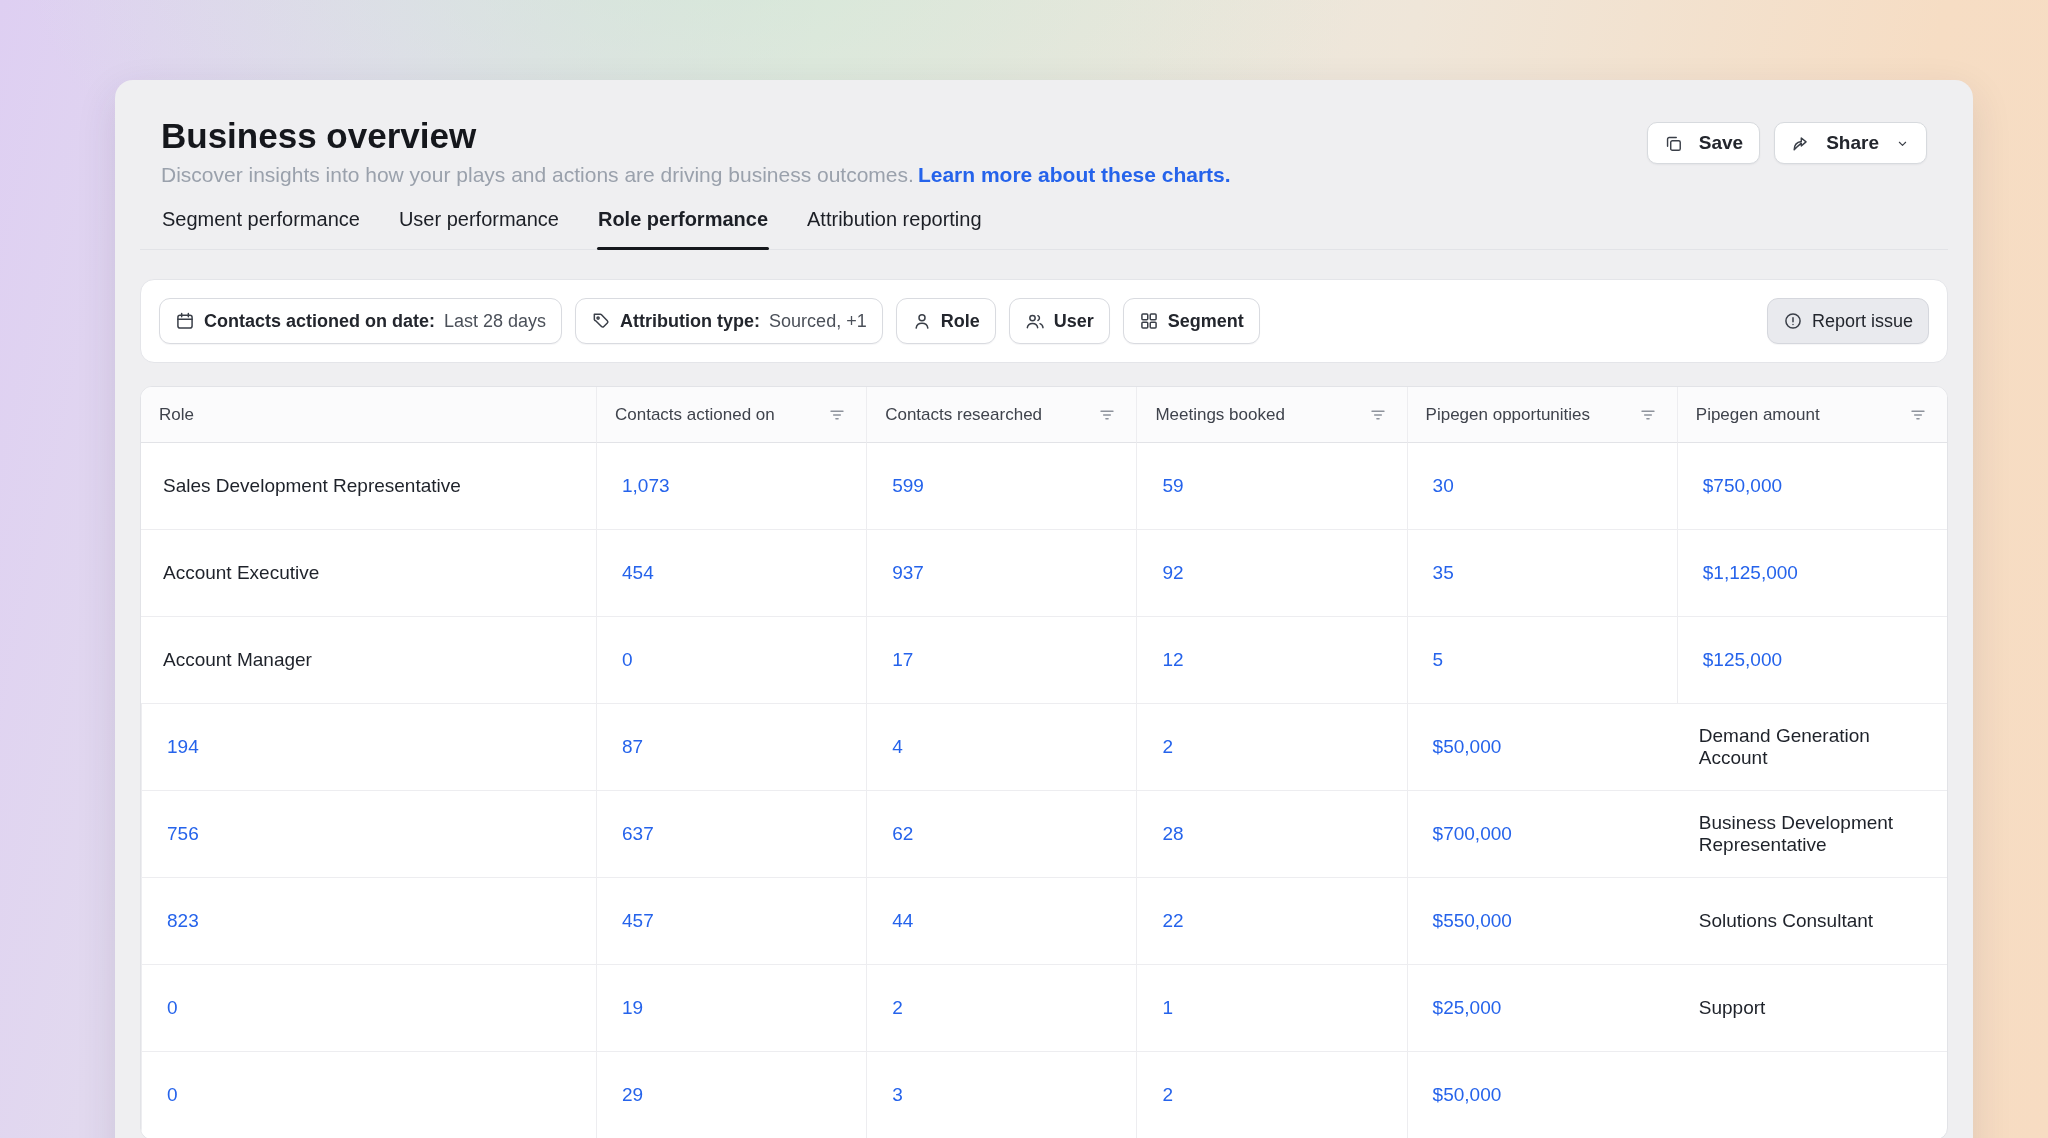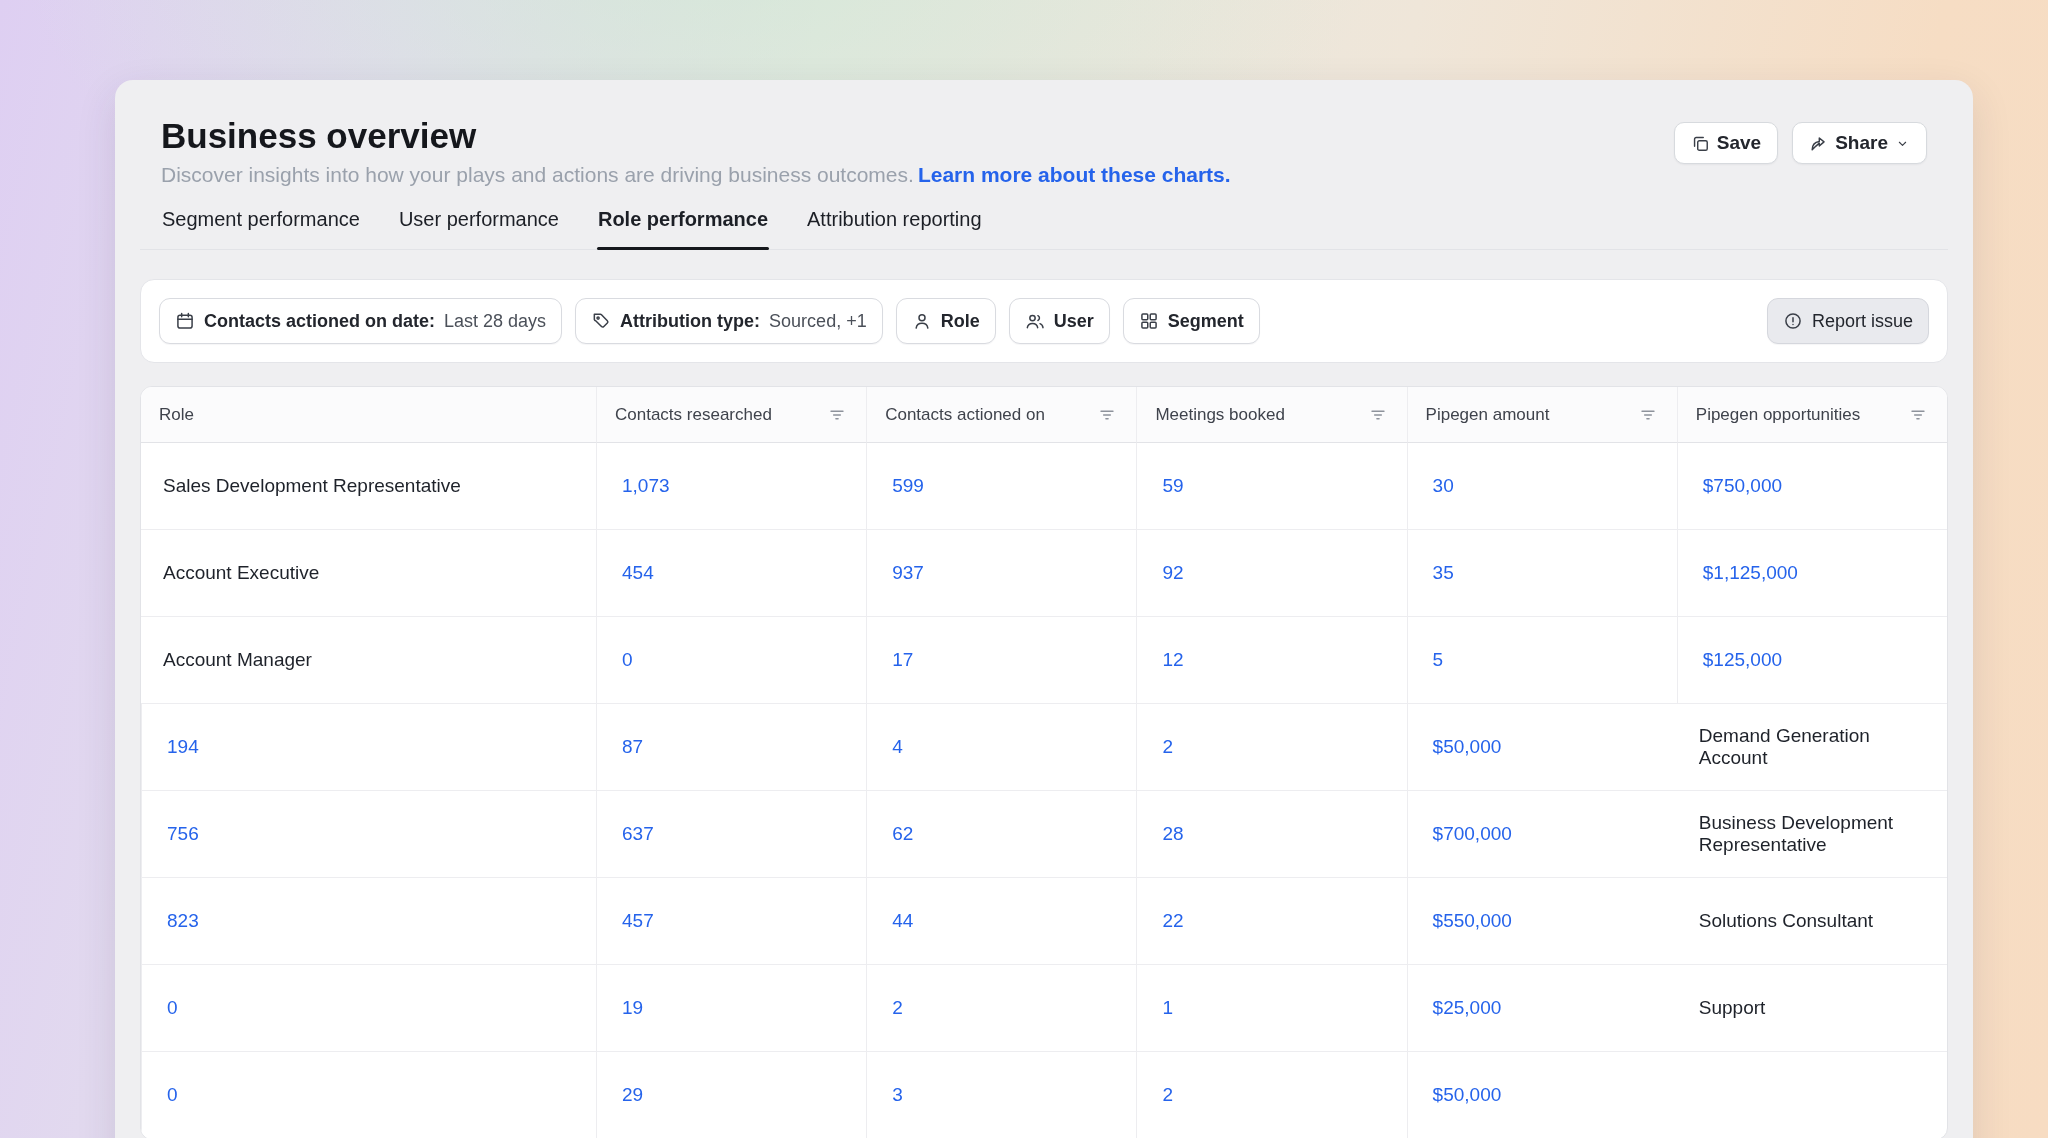--- a/index.html
+++ b/index.html
@@ -15,21 +15,21 @@
     position:absolute; left:115px; top:80px; width:1858px; height:1210px;
     background:#efeff1; border-radius:18px; padding:36px 25px 0;
     box-shadow:0 14px 40px rgba(50,40,70,.12);
   }
   .card-header{ display:flex; justify-content:space-between; align-items:flex-start; padding:0 21px; }
   h1{ margin:0; font-size:35px; font-weight:700; color:#15171c; }
   .subtitle{ margin:7px 0 0; font-size:21px; color:#9aa1ac; }
   .subtitle a{ color:#2563eb; font-weight:700; text-decoration:none; cursor:pointer; margin-left:4px; }
   .header-actions{ display:flex; gap:14px; margin-top:6px; }
   .btn{
-    display:inline-flex; align-items:center; gap:7px; height:42px; padding:0 16px;
+    display:inline-flex; align-items:center; gap:16px; height:42px; padding:0 16px;
     background:#fff; border:1px solid #d7dade; border-radius:10px;
     font-family:inherit; font-size:19px; font-weight:700; color:#23262d; cursor:pointer;
     box-shadow:0 1px 2px rgba(20,20,40,.05);
   }
   .tabs{ display:flex; gap:37px; margin-top:21px; padding:0 2px 0 21px; border-bottom:1px solid #e2e3e7; }
   .tab{ position:relative; font-size:20px; font-weight:400; color:#1c1f26; padding:0 1px 18px; cursor:pointer; white-space:nowrap; }
   .tab.active{ font-weight:700; }
   .tab.active::after{ content:""; position:absolute; left:0; right:0; bottom:-1px; height:3px; background:#15171c; border-radius:2px; }
   .filter-bar{
     margin-top:29px; height:84px; background:#fff; border:1px solid #e4e5e9; border-radius:14px;
@@ -172,60 +172,60 @@
           </svg>
         </span>
       <span>Report issue</span>
     </button>
   </div>
 
   <div class="table" id="table-grid">
       <div class="th col-0">
         <span class="th-label">Role</span>
       </div>
+      <div class="th col-1">
+        <span class="th-label">Contacts actioned on</span>
+        <span class="icon">
+          <svg viewBox="0 0 24 24">
+            <path d="M4 7h16M7.5 12h9M10.5 17h3"></path>
+          </svg>
+        </span>
+      </div>
       <div class="th col-2">
         <span class="th-label">Contacts researched</span>
         <span class="icon">
           <svg viewBox="0 0 24 24">
             <path d="M4 7h16M7.5 12h9M10.5 17h3"></path>
           </svg>
         </span>
       </div>
-      <div class="th col-1">
-        <span class="th-label">Contacts actioned on</span>
-        <span class="icon">
-          <svg viewBox="0 0 24 24">
-            <path d="M4 7h16M7.5 12h9M10.5 17h3"></path>
-          </svg>
-        </span>
-      </div>
       <div class="th col-3">
         <span class="th-label">Meetings booked</span>
         <span class="icon">
           <svg viewBox="0 0 24 24">
             <path d="M4 7h16M7.5 12h9M10.5 17h3"></path>
           </svg>
         </span>
       </div>
+      <div class="th col-4">
+        <span class="th-label">Pipegen opportunities</span>
+        <span class="icon">
+          <svg viewBox="0 0 24 24">
+            <path d="M4 7h16M7.5 12h9M10.5 17h3"></path>
+          </svg>
+        </span>
+      </div>
       <div class="th col-5">
         <span class="th-label">Pipegen amount</span>
         <span class="icon">
           <svg viewBox="0 0 24 24">
             <path d="M4 7h16M7.5 12h9M10.5 17h3"></path>
           </svg>
         </span>
       </div>
-      <div class="th col-4">
-        <span class="th-label">Pipegen opportunities</span>
-        <span class="icon">
-          <svg viewBox="0 0 24 24">
-            <path d="M4 7h16M7.5 12h9M10.5 17h3"></path>
-          </svg>
-        </span>
-      </div>
       <div class="td role-cell col-0">Sales Development Representative</div>
       <div class="td val-cell col-1">
         <a class="metric-link">1,073</a>
       </div>
       <div class="td val-cell col-2">
         <a class="metric-link">599</a>
       </div>
       <div class="td val-cell col-3">
         <a class="metric-link">59</a>
       </div>

